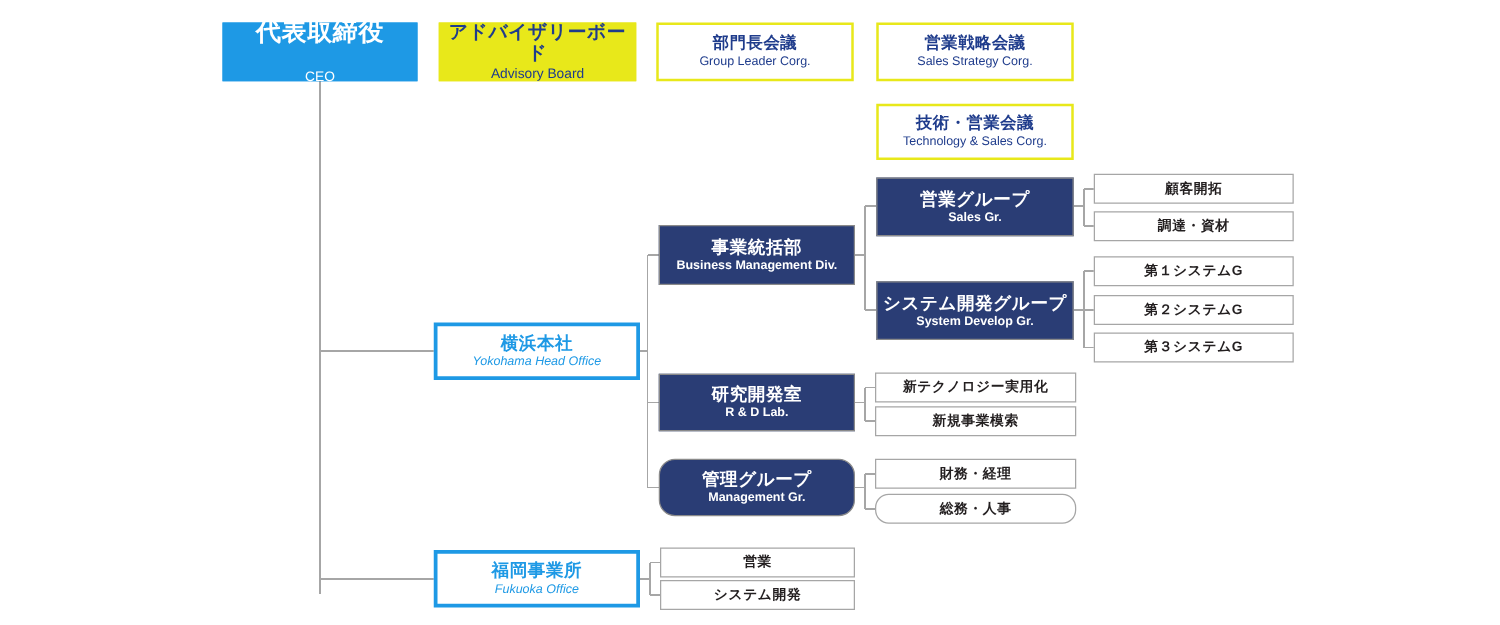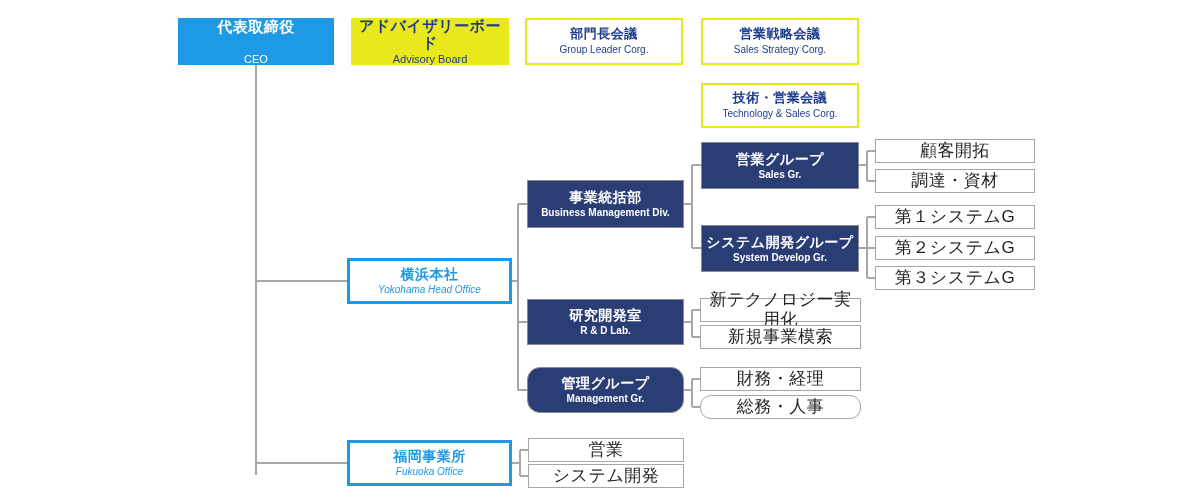--- a/index.html
+++ b/index.html
@@ -42,21 +42,21 @@
     display: block;
     font-weight: bold;
   }
 
   
   .style-solid-blue {
     background: #1e99e5;
     border: 1px solid #1e99e5;
     color: #ffffff;
   }
-  .style-solid-blue .jp { font-size: 15px; margin-bottom: 18px; }
+  .style-solid-blue .jp { font-size: 20px; margin-bottom: 18px; }
   .style-solid-blue .en { font-size: 11px; font-weight: normal; }
 
   
   .style-solid-yellow {
     background: #e8e81a;
     border: 1px solid #e8e81a;
     color: #1f3c8c;
   }
   .style-solid-yellow .jp { font-size: 15px; margin-bottom: 2px; }
   .style-solid-yellow .en { font-size: 11px; font-weight: normal; }
@@ -87,21 +87,21 @@
   }
   .style-blue-outline .jp { font-size: 14px; margin-bottom: 2px; }
   .style-blue-outline .en { font-size: 10px; font-weight: normal; font-style: italic; }
 
   
   .style-gray-outline {
     background: #ffffff;
     border: 1px solid #a6a6a6;
     color: #231f20;
   }
-  .style-gray-outline .jp { font-size: 17px; font-weight: normal; }
+  .style-gray-outline .jp { font-size: 11px; font-weight: bold; }
 </style>
 </head>
 <body>
 
 <div id="chart">
 
   <svg id="connectors" viewBox="0 0 1200 500" width="1200" height="500">
     <g stroke="#a6a6a6" stroke-width="1.4" fill="none" shape-rendering="crispEdges">
 
       <path d="M256,65 L256,475"></path>

